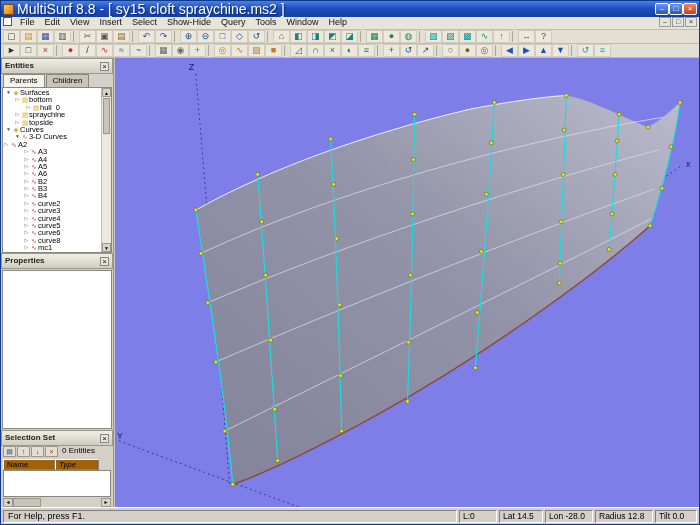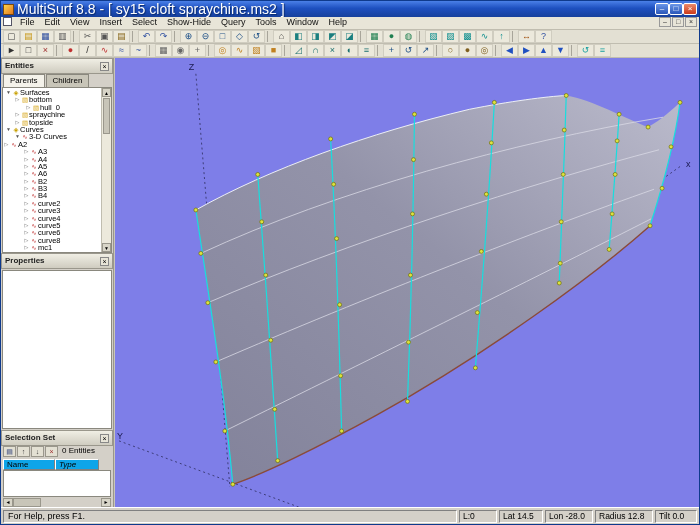--- a/index.html
+++ b/index.html
@@ -51,21 +51,21 @@
   .sv-btn{height:9px;flex:none;font-size:5px;line-height:8px;text-align:center;border:1px solid #9a978c;background:#d8d5c8;padding:0}
   .sv-thumb{height:36px;flex:none;margin:1px;border:1px solid #9a978c;background:#c8c5b8}
   .sv-space{flex:1}
 
   .props-body{flex:1;background:#fff;border:1px solid #8a887e;margin:1px}
 
   .sel-toolbar{height:13px;flex:none;display:flex;align-items:flex-start;gap:1px;padding:0 2px;background:#d4d0c8}
   .sel-btn{width:13px;height:11px;flex:none;border:1px solid #9a978c;background:#e3e0d3;font-size:7px;line-height:9px;text-align:center;padding:0}
   .sel-count{font-size:8px;margin-left:3px;white-space:nowrap}
   .sel-cols{height:11px;flex:none;display:flex;background:#d4d0c8;padding:0 2px}
-  .sel-col{font-size:8px;line-height:9px;padding:0 3px;border:1px solid;border-color:#fff #808080 #808080 #fff;background:#0ea5e9;overflow:hidden}
+  .sel-col{font-size:8px;line-height:9px;padding:0 3px;border:1px solid;border-color:#fff #808080 #808080 #fff;background:#a16207;overflow:hidden}
   .sel-body{flex:1;background:#fff;border:1px solid #8a887e;margin:0 2px;min-height:0}
   .hscroll{height:10px;flex:none;display:flex;align-items:center;padding:0 2px}
   .hs-btn{width:10px;height:9px;flex:none;font-size:5px;line-height:7px;text-align:center;border:1px solid #9a978c;background:#d8d5c8;padding:0}
   .hs-thumb{width:28px;height:9px;flex:none;border:1px solid #9a978c;background:#c8c5b8}
   .hs-space{flex:1}
 
   .viewport{flex:1;position:relative;background:#7e7ee8;overflow:hidden}
   .vp-svg{position:absolute;inset:0;width:100%;height:100%;display:block}
 
   .statusbar{height:16px;flex:none;background:#d4d0c8;border-top:1px solid #fff;display:flex;align-items:center;padding:8px 2px;gap:2px}

